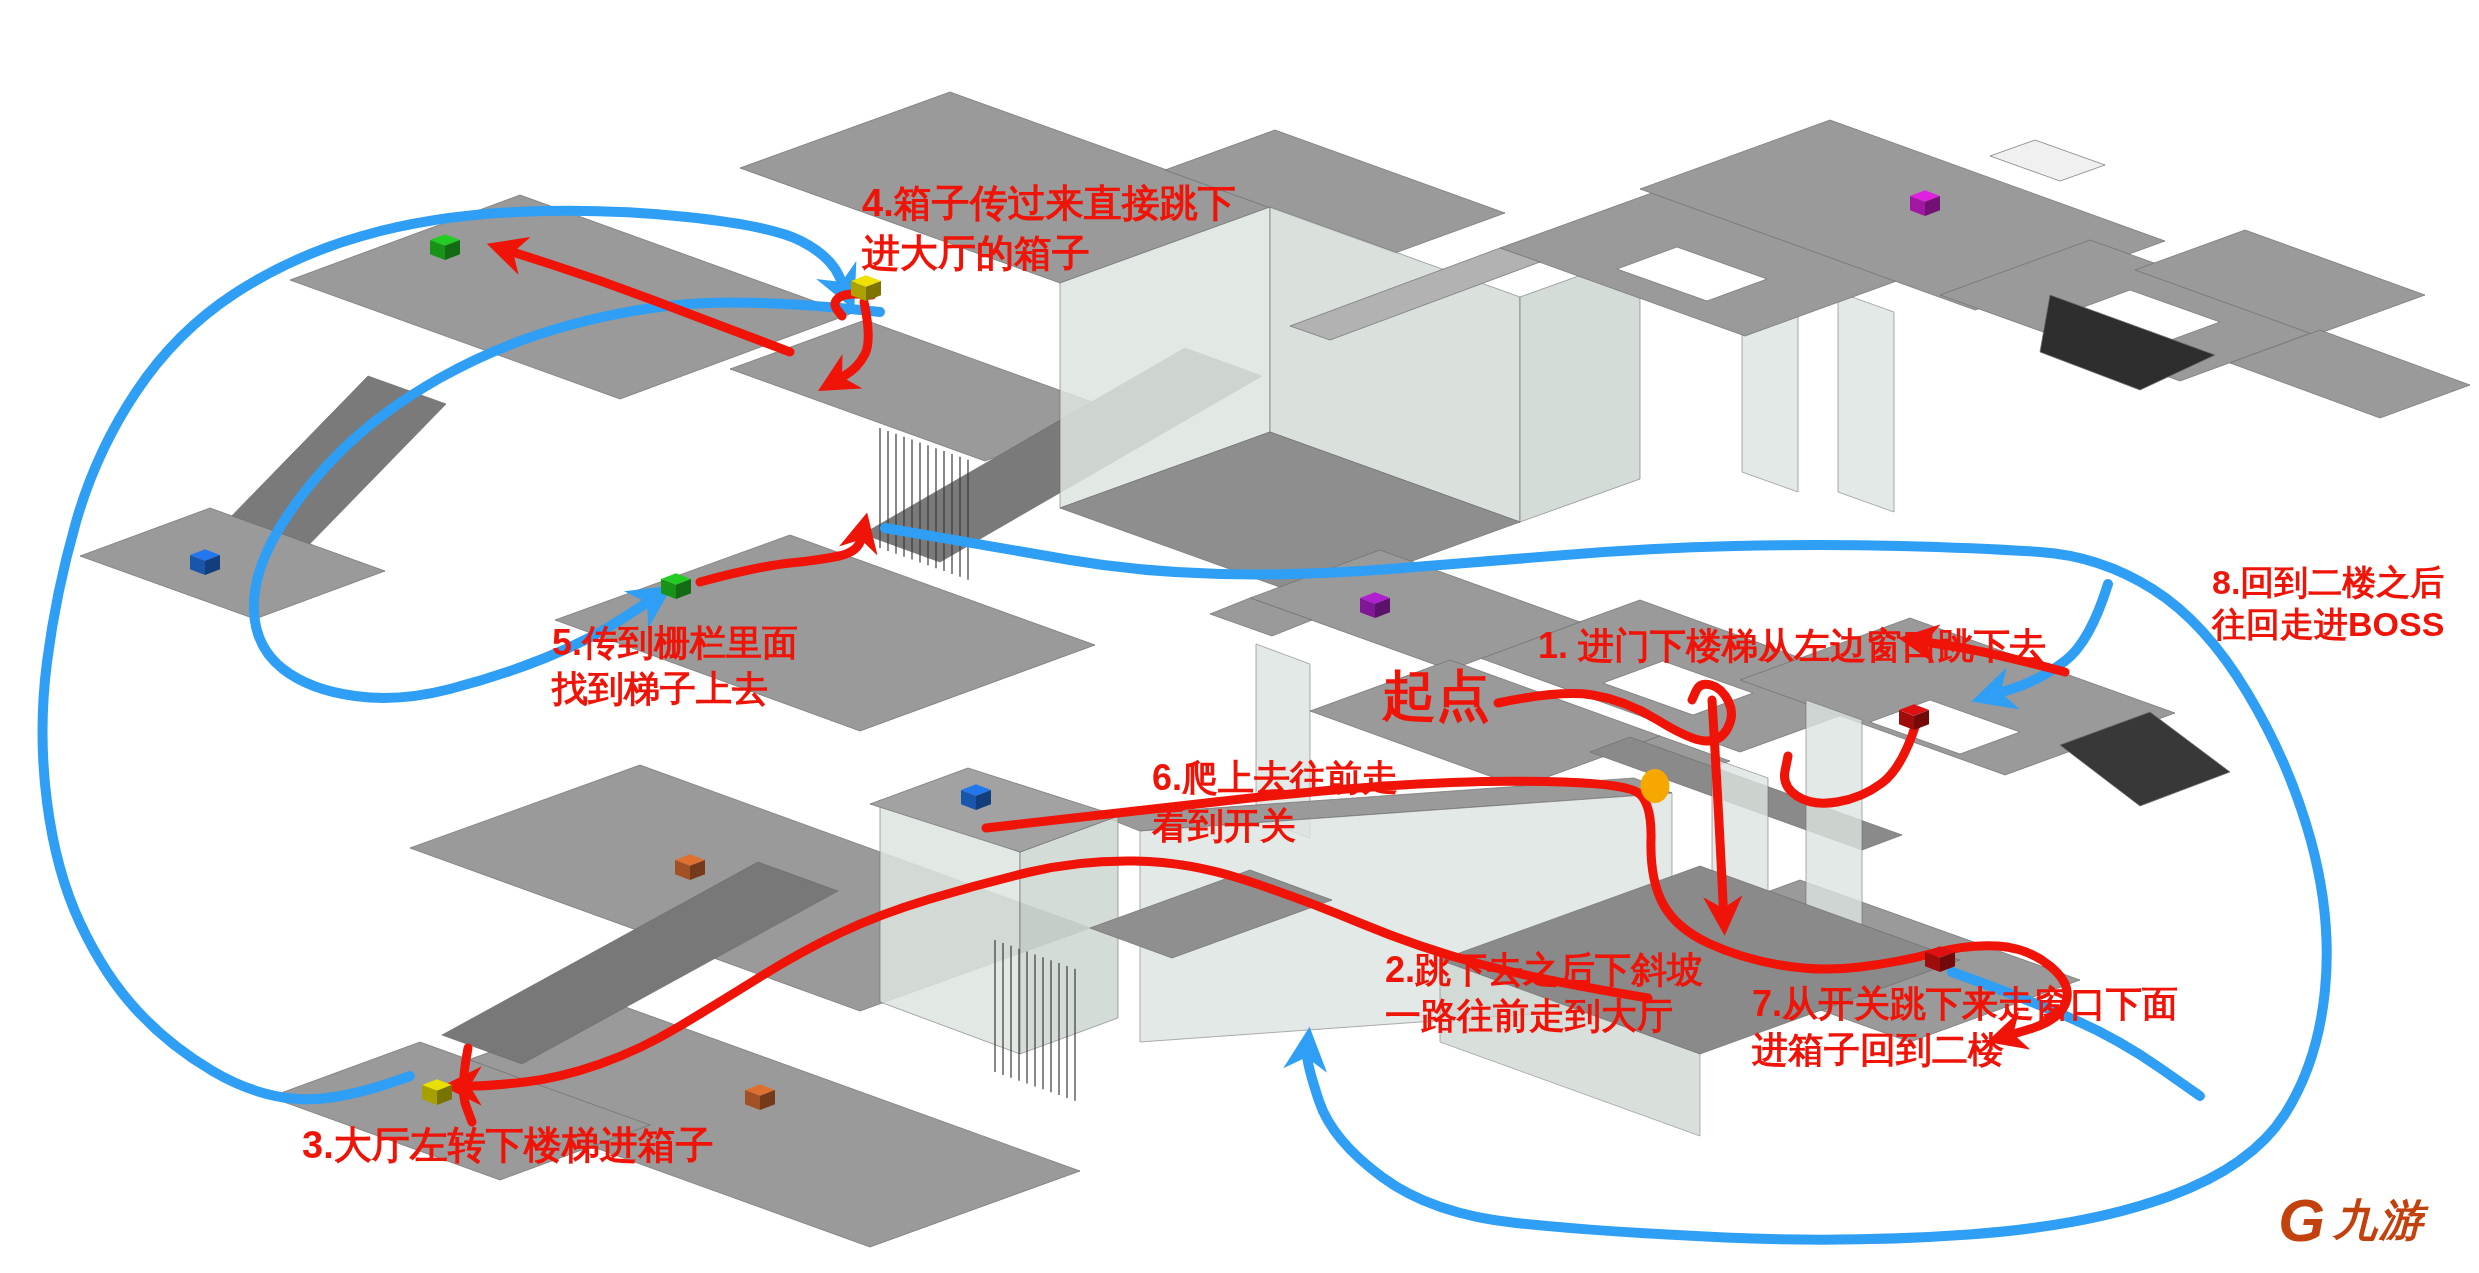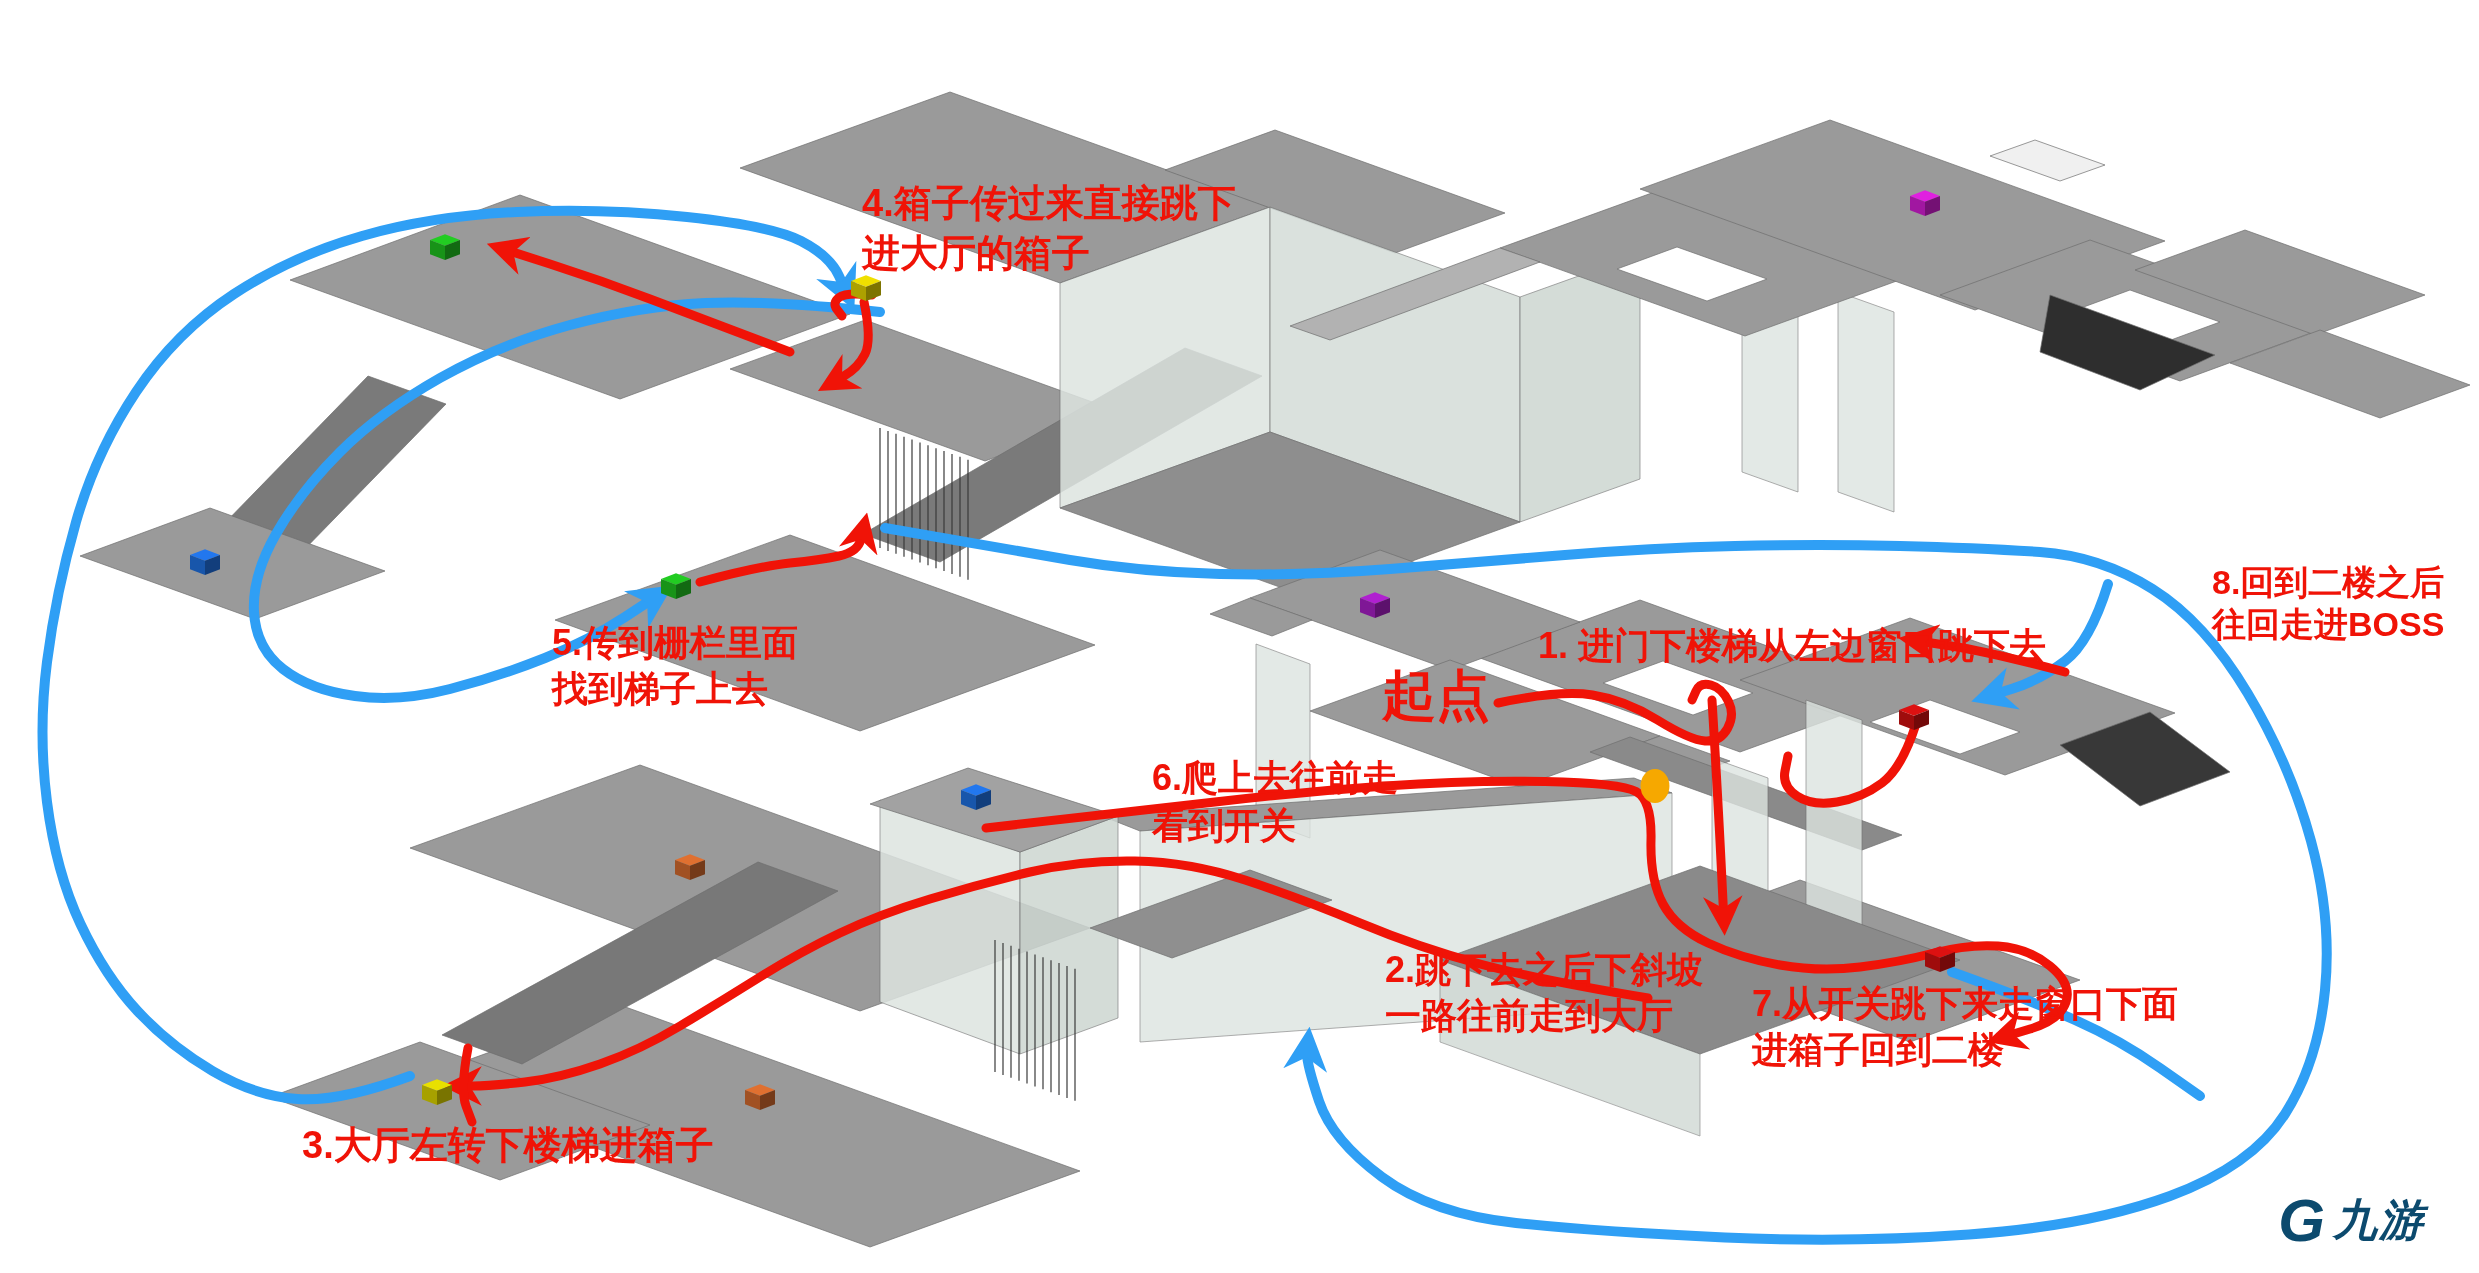--- a/index.html
+++ b/index.html
@@ -1,19 +1,19 @@
 <!DOCTYPE html>
 <html><head>
 <meta charset="utf-8">
 <style>
   html,body{margin:0;padding:0;background:#ffffff;}
   body{width:2479px;height:1273px;position:relative;overflow:hidden;
        font-family:"Liberation Sans","DejaVu Sans",sans-serif;}
   #map{position:absolute;left:0;top:0;width:2479px;height:1273px;display:block;}
-  #watermark{position:absolute;right:54px;bottom:18px;color:#0c4a6e;
+  #watermark{position:absolute;right:54px;bottom:18px;color:#c2410c;
              font-weight:bold;font-style:italic;font-size:44px;letter-spacing:2px;
              user-select:none;}
   #watermark .logo{font-size:60px;margin-right:6px;vertical-align:-6px;}
   text{font-family:"Liberation Sans","DejaVu Sans",sans-serif;font-weight:bold;}
 </style>
 </head>
 <body>
 
 <svg id="map" viewBox="0 0 2479 1273">
   <defs>

